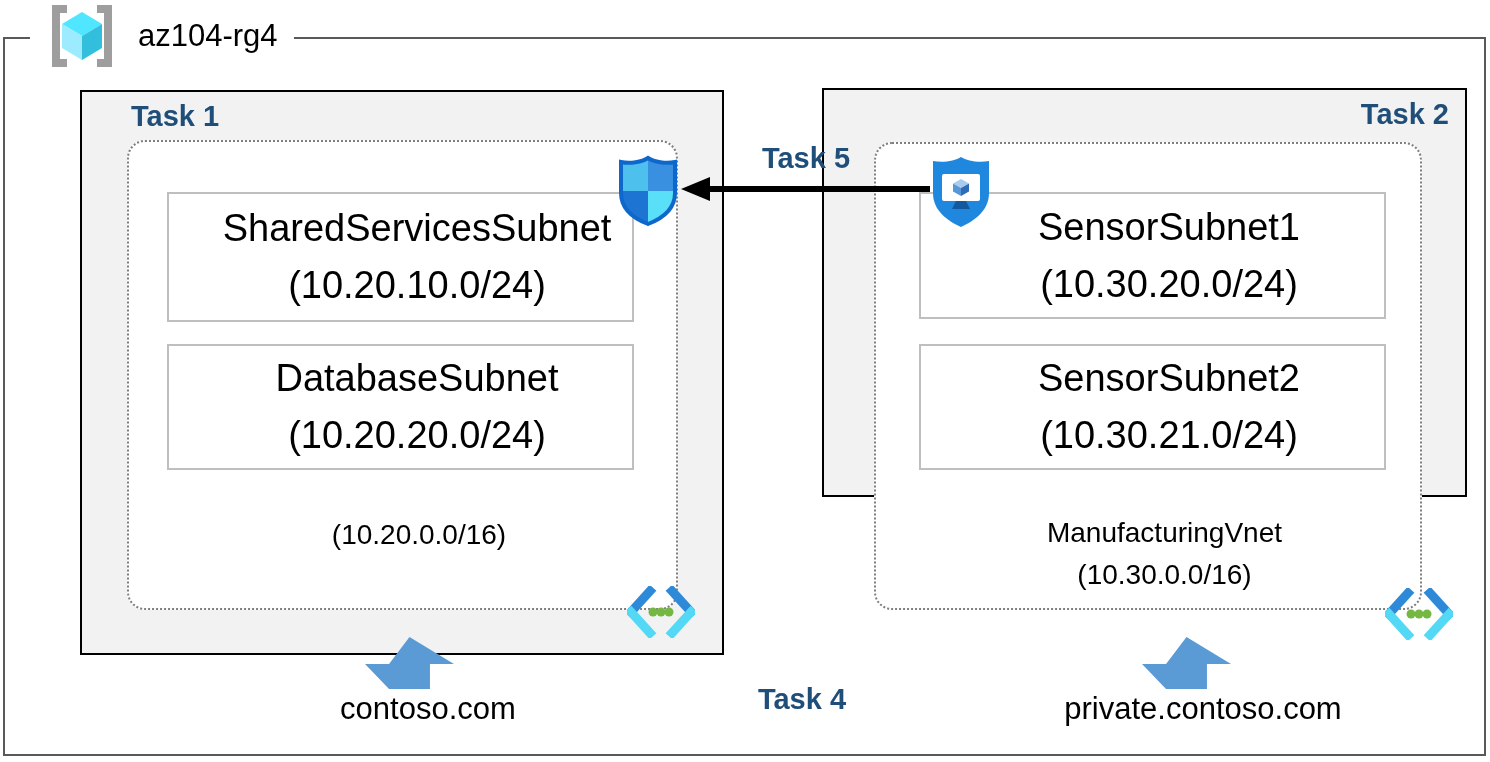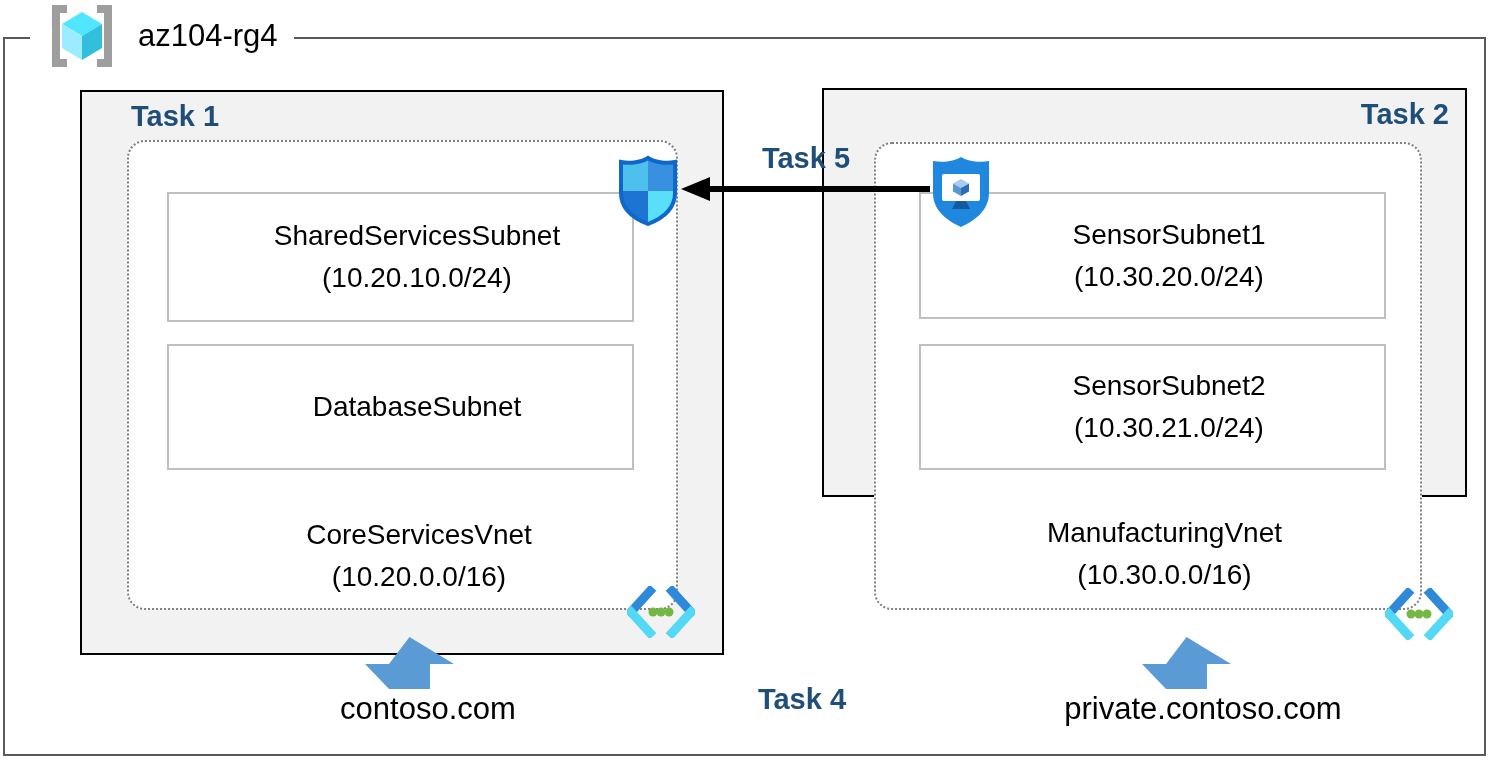--- a/index.html
+++ b/index.html
@@ -32,21 +32,21 @@
   .vnet{
     background:#ffffff;border:2px dotted #7F7F7F;border-radius:18px;
     box-sizing:border-box;
   }
   .vnet-left{left:45px;top:48px;width:551px;height:470px;}
   .vnet-right{left:50px;top:52px;width:548px;height:468px;}
   
   .subnet{
     background:#ffffff;border:2px solid #BFBFBF;box-sizing:border-box;
     display:flex;flex-direction:column;align-items:center;justify-content:center;
-    font-size:28px;line-height:1.5;text-align:center;
+    font-size:38px;line-height:1.5;text-align:center;
   }
   .ls1{left:38px;top:50px;width:467px;height:130px;}
   .ls2{left:38px;top:202px;width:467px;height:126px;}
   .rs1{left:43px;top:48px;width:467px;height:127px;}
   .rs2{left:43px;top:200px;width:467px;height:126px;}
   
   .vnet-name{
     left:0;right:0;text-align:center;font-size:28px;line-height:1.5;
   }
   .vn-left{top:372px;}
@@ -92,23 +92,23 @@
 
 <div class="abs task-box box-left">
   <div class="abs task-label tl-left">Task 1</div>
   <div class="abs vnet vnet-left">
     <div class="abs subnet ls1">
       <div>SharedServicesSubnet</div>
       <div>(10.20.10.0/24)</div>
     </div>
     <div class="abs subnet ls2">
       <div>DatabaseSubnet</div>
+      <div>(10.20.20.0/24)</div>
     </div>
     <div class="abs vnet-name vn-left">
-      <div>CoreServicesVnet</div>
       <div>(10.20.0.0/16)</div>
     </div>
     <div class="abs vneticon-left">
       <svg width="68" height="52" viewBox="0 0 68 52">
         <path d="M23 5 L4 26" stroke="#2E8AD8" stroke-width="9" stroke-linecap="square" fill="none"></path>
         <path d="M4 26 L23 47" stroke="#53D9F5" stroke-width="9" stroke-linecap="square" fill="none"></path>
         <path d="M45 5 L64 26" stroke="#2E8AD8" stroke-width="9" stroke-linecap="square" fill="none"></path>
         <path d="M64 26 L45 47" stroke="#53D9F5" stroke-width="9" stroke-linecap="square" fill="none"></path>
         <circle cx="26" cy="26" r="4.5" fill="#74B843"></circle>
         <circle cx="34" cy="26" r="4.5" fill="#74B843"></circle>

